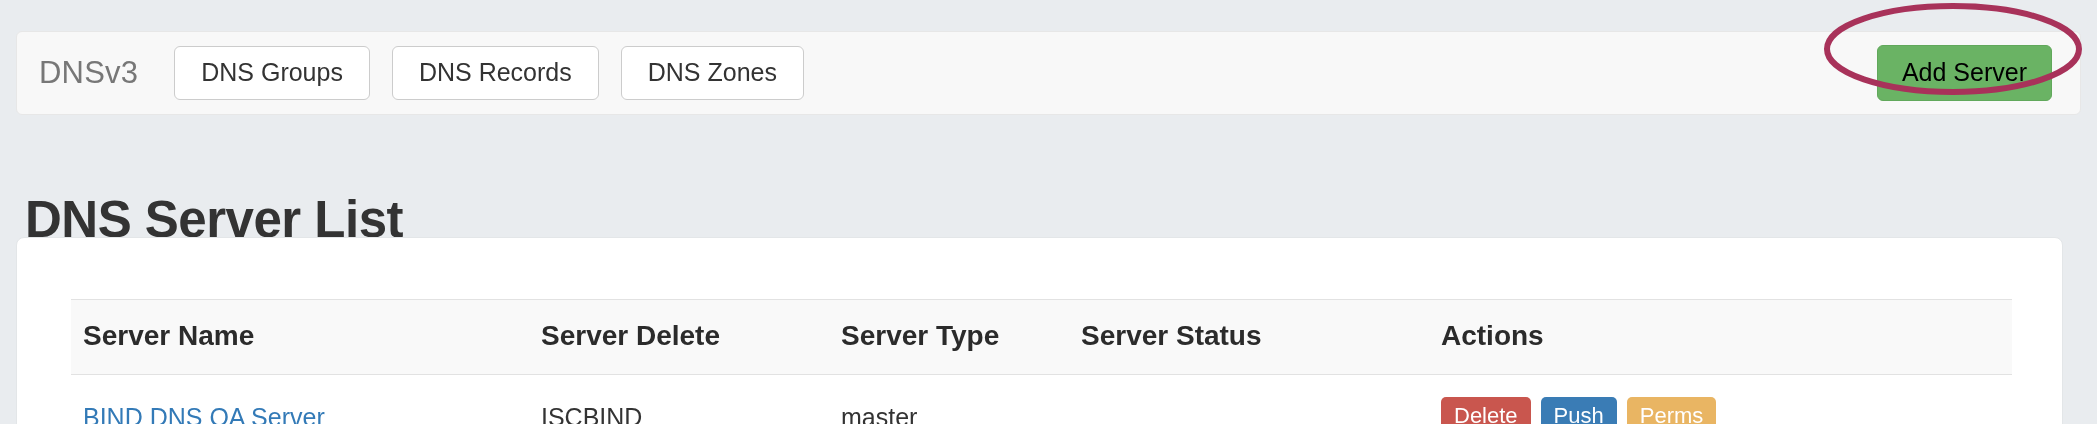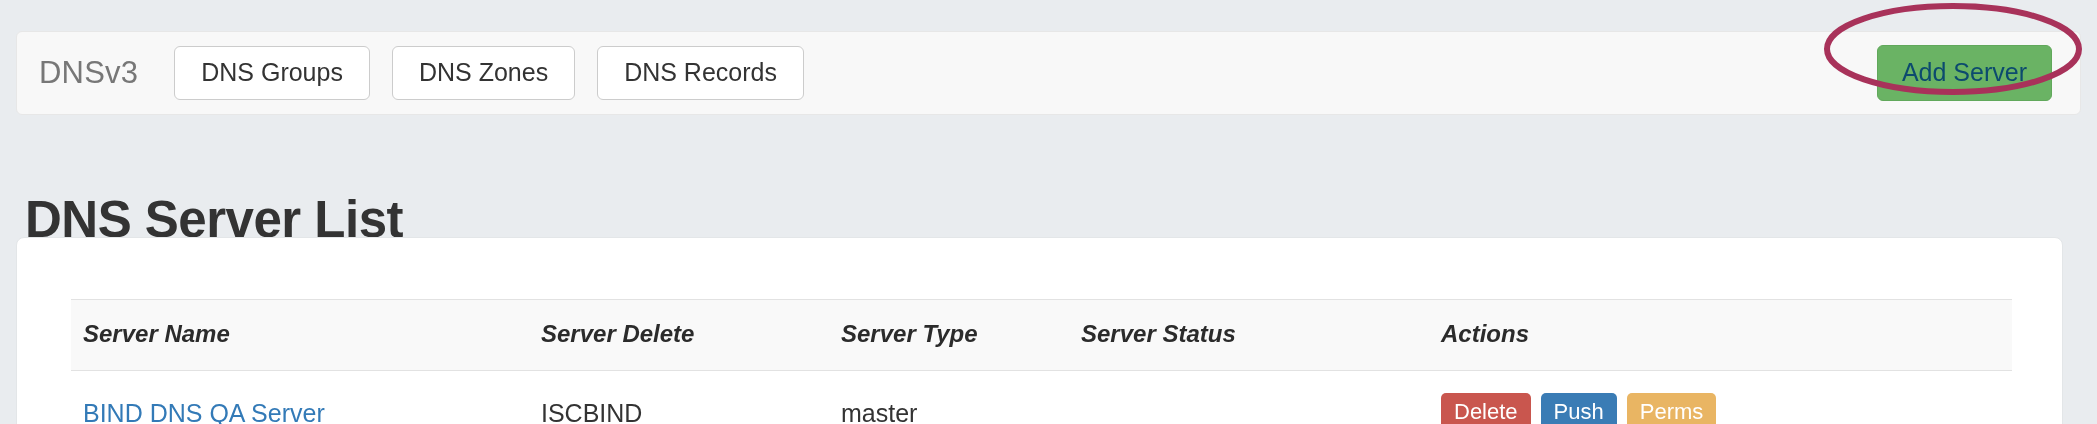--- a/index.html
+++ b/index.html
@@ -63,21 +63,21 @@
     color: #2b2b2b;
   }
   .navbar-right {
     display: flex;
     align-items: center;
     margin-left: auto;
     padding-right: 6px;
   }
   .btn-add-server {
     font-size: 25px;
-    color: #0c4a6e;
+    color: #000000;
     background: #6ab364;
     border: 1px solid #61a85b;
     border-radius: 6px;
     padding: 12px 24px 14px 24px;
     line-height: 1.15;
     white-space: nowrap;
     cursor: pointer;
     font-family: "Liberation Sans", sans-serif;
   }
 
@@ -127,28 +127,27 @@
   table.server-table {
     width: 100%;
     border-collapse: collapse;
     table-layout: fixed;
   }
   table.server-table thead tr {
     background: #f9f9f9;
   }
   table.server-table th {
     text-align: left;
-    font-size: 24px;
+    font-size: 28px;
     font-weight: 700;
     color: #2b2b2b;
     padding: 20px 0 22px 0;
     border-top: 1px solid #e2e2e2;
     border-bottom: 1px solid #e2e2e2;
     white-space: nowrap;
-    font-style: italic;
   }
   table.server-table th:first-child { padding-left: 12px; }
   table.server-table td {
     font-size: 25px;
     color: #333333;
     padding: 22px 0 16px 0;
     vertical-align: middle;
     white-space: nowrap;
   }
   table.server-table td:first-child { padding-left: 12px; }
@@ -187,22 +186,22 @@
 </style>
 </head>
 <body>
 
 <div class="navbar">
 
   <div class="brand">DNSv3</div>
 
   <div class="nav-buttons">
     <button class="nav-btn">DNS Groups</button>
+    <button class="nav-btn">DNS Records</button>
     <button class="nav-btn">DNS Zones</button>
-    <button class="nav-btn">DNS Records</button>
   </div>
 
   <div class="navbar-right">
     <button class="btn-add-server">Add Server</button>
   </div>
 </div>
 
 <svg class="annotation-ellipse" viewBox="0 0 262 94">
   <ellipse cx="131" cy="47" rx="126" ry="43" fill="none" stroke="#a8325a" stroke-width="6"></ellipse>
 </svg>

